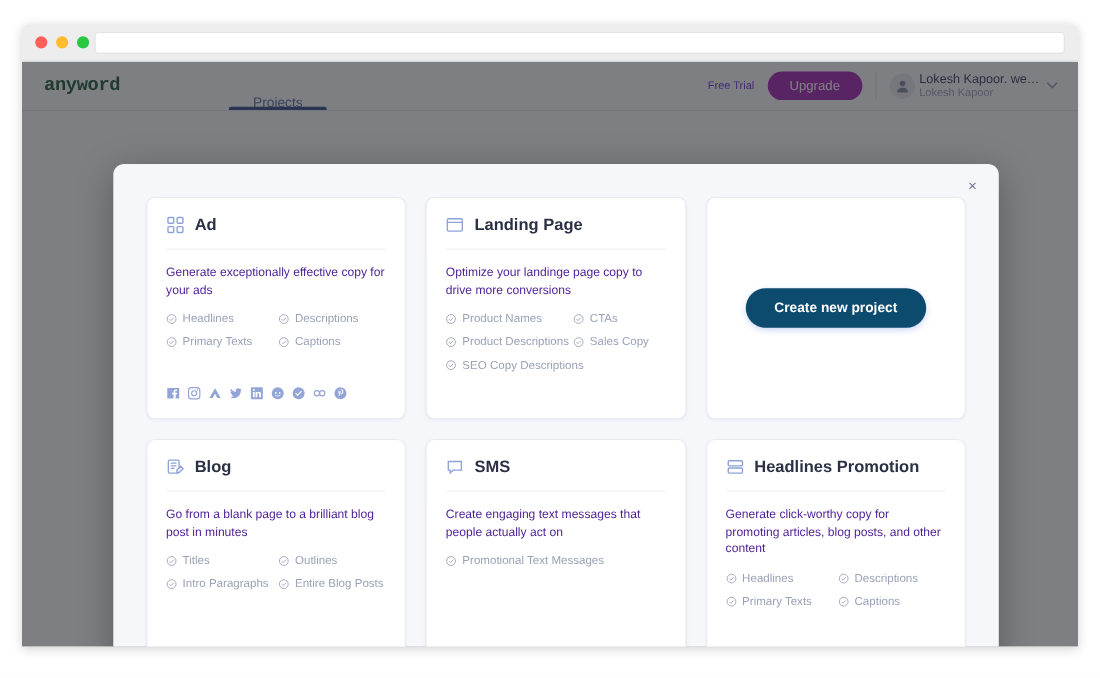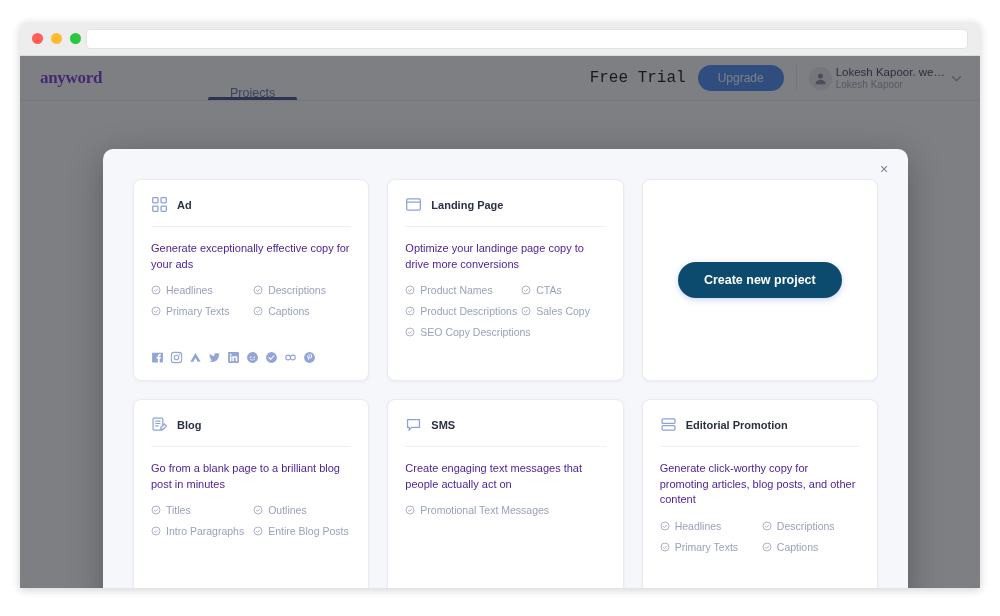--- a/index.html
+++ b/index.html
@@ -51,24 +51,24 @@
   }
   .app-header {
     position: relative;
     height: 45px;
     background: #ffffff;
     border-bottom: 1px solid #e8eaf0;
     display: flex; align-items: center;
     z-index: 1;
   }
   .brand {
-    font-family: Liberation Serif, serif;
+    font-family: Liberation Mono, monospace;
     font-weight: 700;
     font-size: 17px;
-    color: #6d28d9;
+    color: #14532d;
     letter-spacing: -0.3px;
     margin-left: 20px;
     width: 150px;
   }
   .nav { display: flex; align-items: center; height: 100%; margin-left: 18px; }
   .nav-tab {
     position: relative;
     height: 100%;
     display: flex; align-items: flex-end;
     padding: 0 22px;
@@ -83,23 +83,23 @@
     height: 3px;
     background: #31457f;
     border-radius: 2px 2px 0 0;
   }
   .header-right {
     margin-left: auto;
     display: flex; align-items: center;
     padding-right: 18px;
     gap: 12px;
   }
-  .free-trial { font-size: 16px; color: #000000; cursor: pointer; font-family: Liberation Mono, monospace; }
+  .free-trial { font-size: 10px; color: #6d28d9; cursor: pointer; }
   .upgrade-btn {
-    background: #3b82f6;
+    background: #a21caf;
     color: #ffffff;
     font-size: 12px;
     border: none;
     border-radius: 14px;
     padding: 6px 20px;
     cursor: pointer;
     font-family: "Liberation Sans", sans-serif;
   }
   .divider-v { width: 1px; height: 26px; background: #e3e6ee; }
   .user-block { display: flex; align-items: center; gap: 4px; cursor: pointer; }
@@ -158,21 +158,21 @@
     display: flex; flex-direction: column;
     cursor: pointer;
   }
   .card-head {
     display: flex; align-items: center;
     gap: 9px;
     padding-bottom: 13px;
     border-bottom: 1px solid #eef0f5;
   }
   .card-title {
-    font-size: 11px;
+    font-size: 15px;
     font-weight: 700;
     color: #2b3144;
   }
   .card-desc {
     margin-top: 14px;
     font-size: 11px;
     line-height: 1.42;
     color: #4c1d95;
     max-width: 205px;
   }
@@ -491,21 +491,21 @@
         </div>
 
         <div class="card">
           <div class="card-head">
             <span class="icon-blue">
               <svg width="17" height="17" viewBox="0 0 20 20" fill="none" stroke="#8fa2d8" stroke-width="1.5">
                 <rect x="2.4" y="3.4" width="15.2" height="5.4" rx="1.2"></rect>
                 <rect x="2.4" y="11.2" width="15.2" height="5.4" rx="1.2"></rect>
               </svg>
             </span>
-            <span class="card-title">Editorial Promotion</span>
+            <span class="card-title">Headlines Promotion</span>
           </div>
           <div class="card-desc">Generate click-worthy copy for promoting articles, blog posts, and other content</div>
           <div class="feat-grid">
             <span class="feat">
               <svg class="chk" width="10" height="10" viewBox="0 0 16 16" fill="none" stroke="#9aa2b8" stroke-width="1.3">
                   <circle cx="8" cy="8" r="6.4"></circle>
                   <path d="M5 8.2l2.1 2.1L11 6.2"></path>
                 </svg>
               <span>Headlines</span>
             </span>

